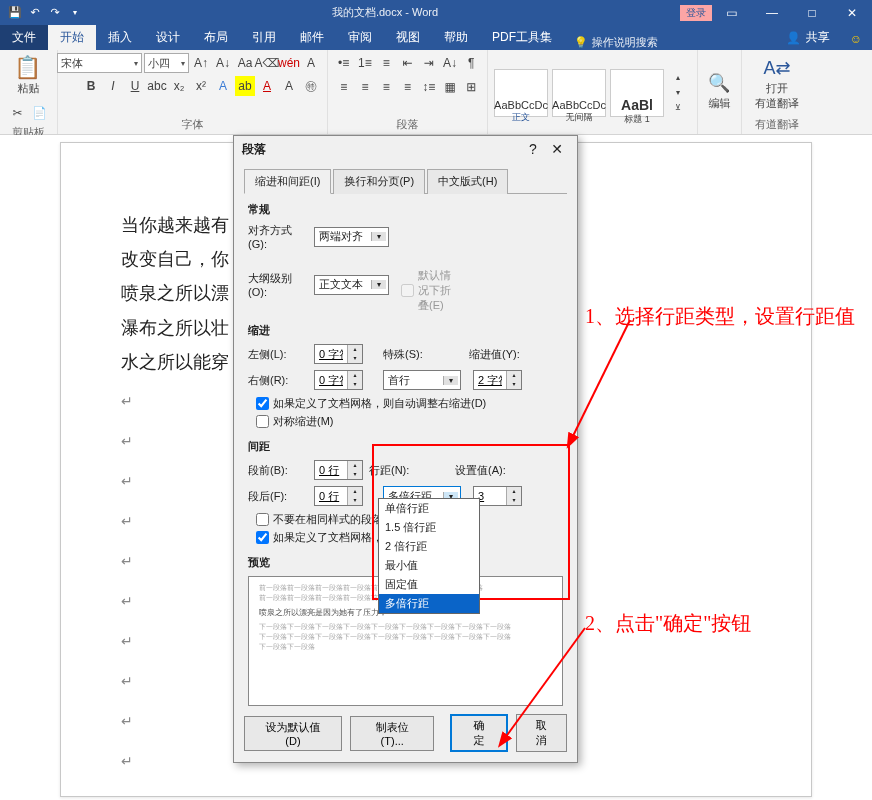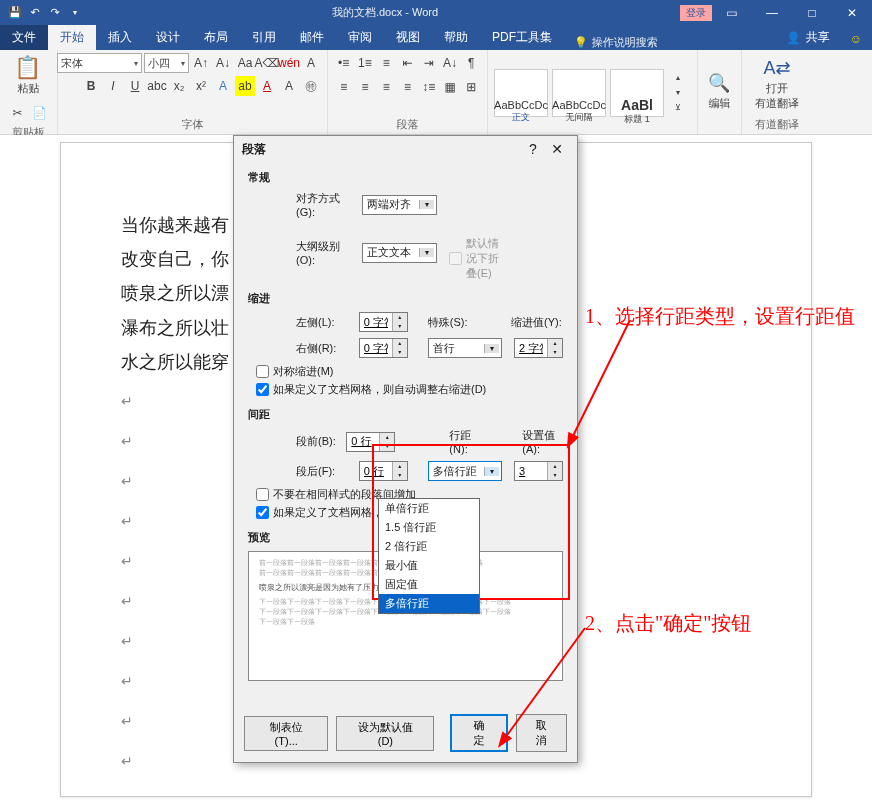--- a/index.html
+++ b/index.html
@@ -53,21 +53,21 @@
 .dlg-title { height: 26px; display: flex; align-items: center; padding: 0 8px; font-size: 12px; }
 .dlg-title .t { flex: 1; font-weight: bold; }
 .dlg-title .q, .dlg-title .x { width: 24px; text-align: center; cursor: pointer; font-size: 14px; }
 .dlg-tabs { display: flex; border-bottom: 1px solid #aaa; margin: 6px 10px 0 10px; }
 .dlg-tab { padding: 4px 10px; border: 1px solid #aaa; border-bottom: none; margin-right: 2px; background: #e8e8e8; cursor: pointer; font-size: 11px; position: relative; top: 1px; }
 .dlg-tab.active { background: #f0f0f0; border-bottom: 1px solid #f0f0f0; }
 .dlg-body { padding: 8px 14px; }
 .section { margin-bottom: 10px; }
 .section .shdr { font-size: 11px; margin-bottom: 6px; font-weight: bold; }
 .frow { display: flex; align-items: center; margin-bottom: 6px; gap: 6px; font-size: 11px; }
-.frow label { width: 60px; text-align: left; margin-left: 48px; }
+.frow label { width: 60px; text-align: left; }
 .dlg-combo { border: 1px solid #7a7a7a; background: #fff; height: 20px; display: flex; align-items: center; justify-content: space-between; padding: 0 2px 0 4px; font-size: 11px; }
 .dlg-combo .arr { background: #e1e1e1; border-left: 1px solid #aaa; width: 15px; text-align: center; font-size: 8px; }
 .spin { border: 1px solid #7a7a7a; background: #fff; height: 20px; display: flex; align-items: center; font-size: 11px; }
 .spin input { border: none; width: 32px; padding: 0 4px; font-size: 11px; background: transparent; outline: none; text-decoration: underline; }
 .spin .spbtns { display: flex; flex-direction: column; border-left: 1px solid #aaa; }
 .spin .spbtns span { width: 14px; height: 9px; background: #e8e8e8; font-size: 6px; text-align: center; line-height: 9px; cursor: pointer; }
 .chk { display: flex; align-items: center; gap: 4px; font-size: 11px; margin: 3px 0 3px 8px; }
 .chk input { width: 13px; height: 13px; }
 
 
@@ -284,20 +284,25 @@
     <span class="para-mark" style="top:610px">↵</span>
   </div>
 </div>
 
 <div class="dialog">
   <div class="dlg-title">
     <span class="t">段落</span>
     <span class="q">?</span>
     <span class="x">✕</span>
   </div>
+  <div class="dlg-tabs">
+    <div class="dlg-tab active">缩进和间距(I)</div>
+    <div class="dlg-tab">换行和分页(P)</div>
+    <div class="dlg-tab">中文版式(H)</div>
+  </div>
   <div class="dlg-body">
     <div class="section">
       <div class="shdr">常规</div>
       <div class="frow">
         <label>对齐方式(G):</label>
         <div class="dlg-combo" style="width:75px">
             <span>两端对齐</span>
             <span class="arr">▾</span>
           </div>
       </div>
@@ -343,26 +348,26 @@
           </div>
         <div class="spin" style="margin-left:6px">
             <input value="2 字符" style="">
             <div class="spbtns">
               <span>▴</span>
               <span>▾</span>
             </div>
           </div>
       </div>
       <label class="chk">
+          <input type="checkbox" checked="" style="">
+          <span>如果定义了文档网格，则自动调整右缩进(D)</span>
+        </label>
+      <label class="chk">
           <input type="checkbox" style="">
           <span>对称缩进(M)</span>
-        </label>
-      <label class="chk">
-          <input type="checkbox" checked="" style="">
-          <span>如果定义了文档网格，则自动调整右缩进(D)</span>
         </label>
     </div>
 
     <div class="section">
       <div class="shdr">间距</div>
       <div class="frow">
         <label>段前(B):</label>
         <div class="spin">
             <input value="0 行" style="">
             <div class="spbtns">
@@ -422,22 +427,22 @@
   <div class="dropdown" style="top:362px;left:144px;width:102px">
     <div class="opt">单倍行距</div>
     <div class="opt">1.5 倍行距</div>
     <div class="opt">2 倍行距</div>
     <div class="opt">最小值</div>
     <div class="opt">固定值</div>
     <div class="opt sel">多倍行距</div>
   </div>
 
   <div class="dlg-footer">
+    <button class="dlg-btn">设为默认值(D)</button>
     <button class="dlg-btn">制表位(T)...</button>
-    <button class="dlg-btn">设为默认值(D)</button>
     <div style="flex:1"></div>
     <button class="dlg-btn primary">确定</button>
     <button class="dlg-btn">取消</button>
   </div>
 </div>
 
 <div class="annot" style="top:300px;left:585px;width:280px;line-height:1.6">1、选择行距类型，设置行距值</div>
 <div class="annot" style="top:610px;left:585px;width:280px">2、点击"确定"按钮</div>
 
 <svg class="arrow-svg" style="top:310px;left:560px" width="90" height="140">

